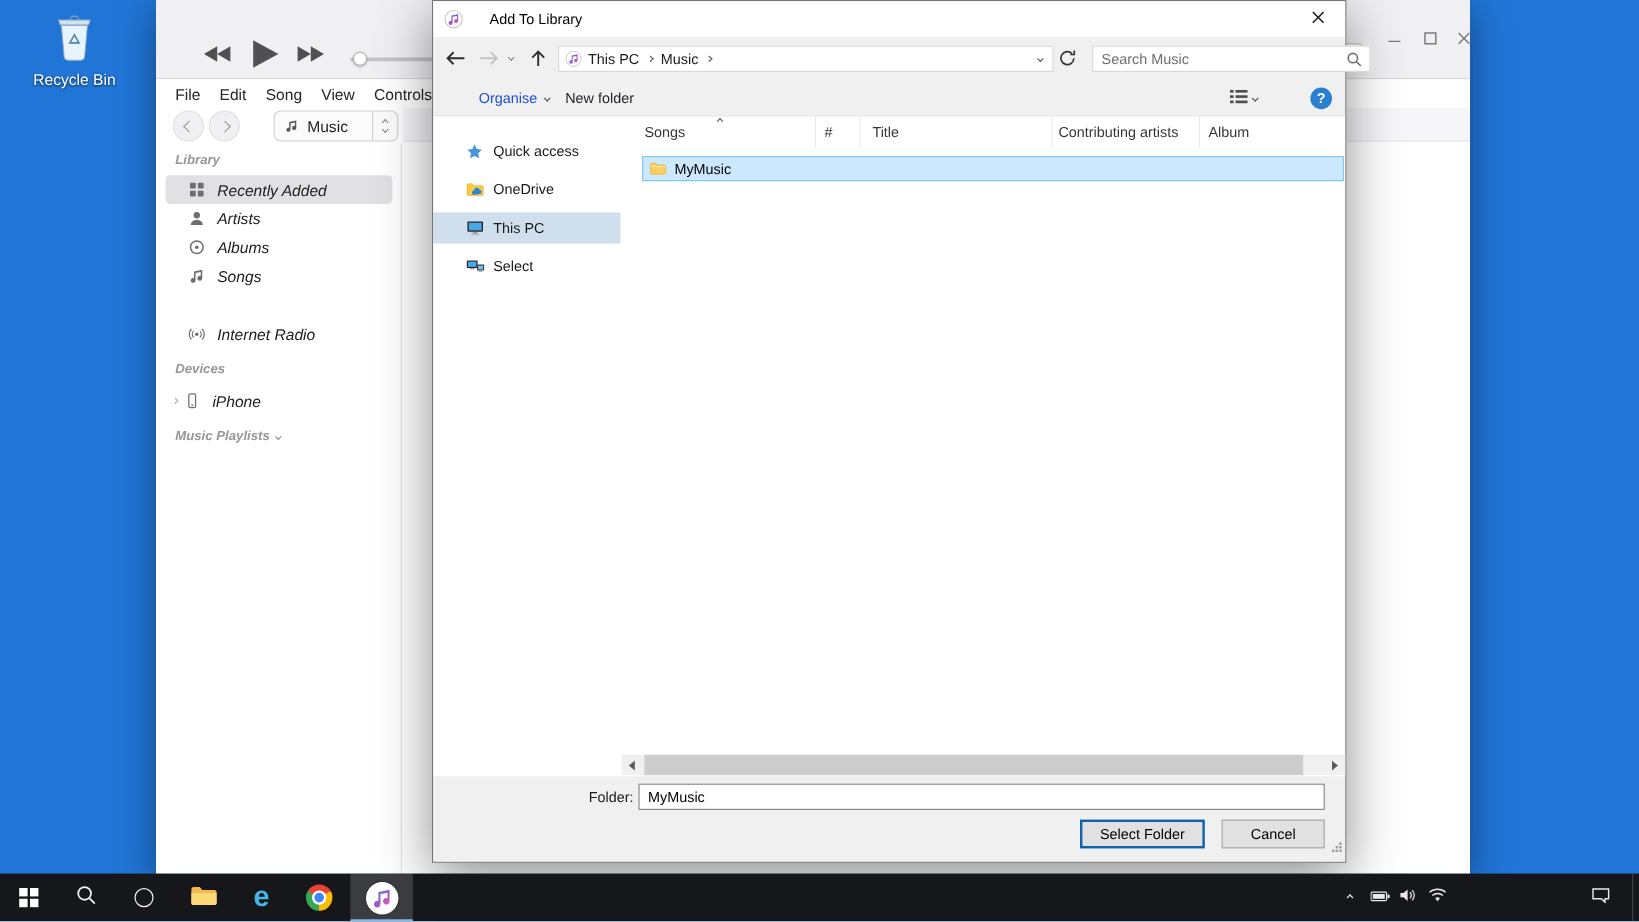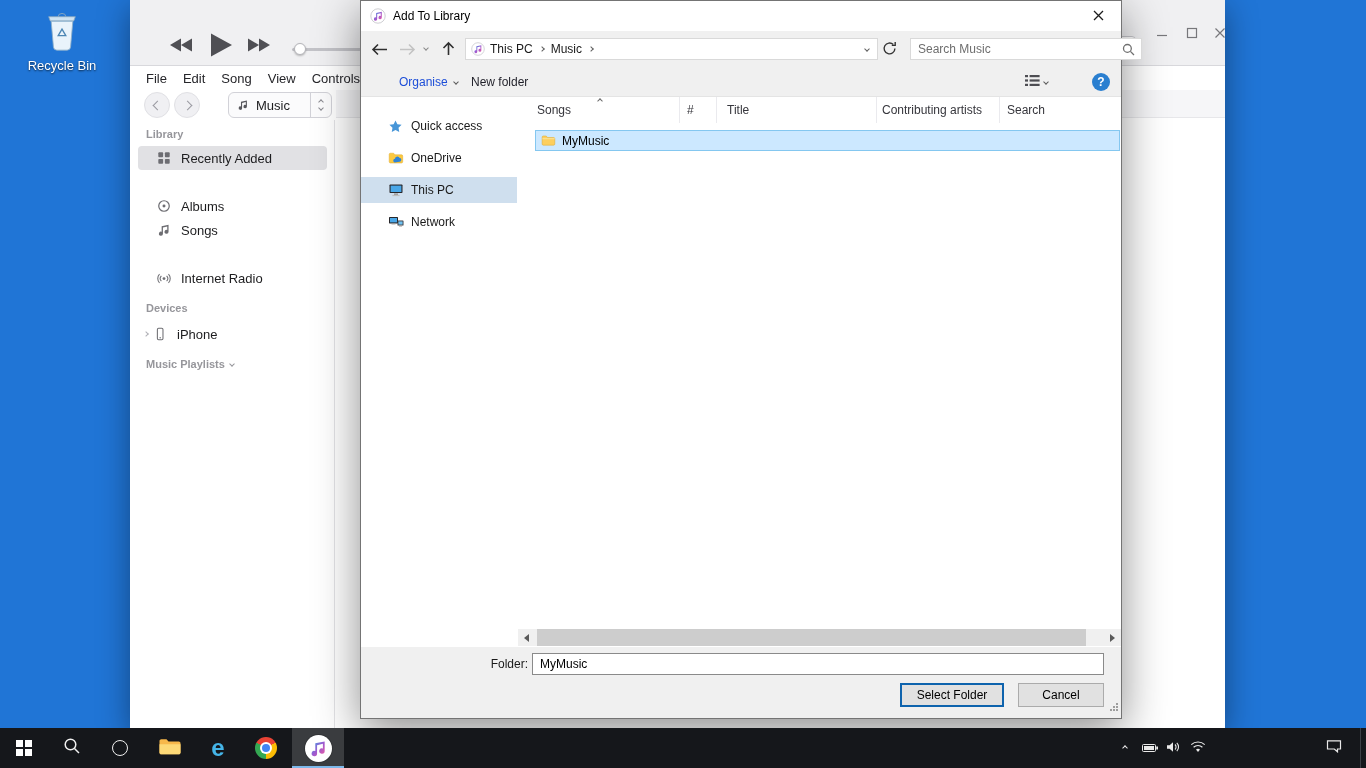--- a/index.html
+++ b/index.html
@@ -36,35 +36,35 @@
   .it-menubar span { padding:0 8px; }
 
   .it-navrow { position:absolute; top:90px; left:0; right:0; height:30px; background:#fff; }
   .nav-circle { position:absolute; top:2px; width:26px; height:26px; border-radius:50%; background:#f0f0f3; border:1px solid #e0e0e4; color:#9a9aa1; display:flex; align-items:center; justify-content:center; }
   .nav-circle .chv { width:7px; height:7px; }
   .it-picker { position:absolute; left:98px; top:2px; width:104px; height:26px; border:1px solid #d2d2d8; border-radius:6px; background:#fbfbfc; display:flex; align-items:center; font-size:13px; color:#1d1d1f; }
   .picker-label { margin-left:7px; }
   .picker-chevs { margin-left:auto; width:21px; height:100%; border-left:1px solid #d2d2d8; display:flex; flex-direction:column; align-items:center; justify-content:center; gap:2px; color:#8a8a90; }
   .it-device { position:absolute; left:212px; top:2px; width:26px; height:26px; border:1px solid #d2d2d8; border-radius:6px; background:#fbfbfc; display:flex; align-items:center; justify-content:center; }
 
-  .it-sidebar { position:absolute; top:120px; left:0; bottom:0; width:205px; background:#fff; border-right:1px solid #e3e3e6; }
+  .it-sidebar { position:absolute; top:120px; left:0; bottom:0; width:205px; background:#fff; border-right:1px solid #e3e3e6;font-style:italic; }
   .sec { position:absolute; left:16px; font-size:11px; font-weight:bold; color:#96969b; display:flex; align-items:center; gap:5px; }
   .it-item { position:absolute; left:8px; width:189px; height:24px; display:flex; align-items:center; border-radius:4px; font-size:13px; color:#1d1d1f; }
   .it-item.sel { background:#e1e1e4; }
   .it-item .ic { width:16px; height:16px; margin-left:18px; margin-right:9px; display:flex; align-items:center; justify-content:center; }
   .it-item .exp { margin-left:6px; color:#b0b0b6; }
   .it-item.device .ic { margin-left:4px; }
   .it-content { position:absolute; top:90px; left:206px; right:0; bottom:0; background:#fff; }
   .it-band { position:absolute; top:0; left:0; right:0; height:28px; background:#f6f6f8; border-bottom:1px solid #e7e7ea; }
 
   
   .dlg { position:absolute; left:360px; top:0; width:762px; height:719px; background:#f0f0f0; border:1px solid #747474; box-shadow:0 12px 42px rgba(0,0,0,.45); z-index:10; }
   .dlg-title { position:absolute; top:0; left:0; right:0; height:30px; background:#fff; display:flex; align-items:center; }
   .dlg-title-icon { margin-left:9px; display:flex; }
-  .dlg-title-text { margin-left:7px; font-size:12px; color:#000; }
+  .dlg-title-text { margin-left:22px; font-size:12px; color:#000; }
   .dlg-close { position:absolute; right:0; top:0; width:46px; height:30px; display:flex; align-items:center; justify-content:center; }
 
   .dlg-nav { position:absolute; top:30px; left:0; right:0; height:36px; background:#f0f0f0; }
   .nv { position:absolute; display:flex; align-items:center; justify-content:center; }
   .nv-back { left:10px; top:11px; } .nv-fwd { left:38px; top:11px; }
   .nv-hist { left:63px; top:15px; color:#8a8a8a; }
   .nv-up { left:81px; top:10px; }
   .dlg-address { position:absolute; left:104px; top:7px; width:413px; height:22px; background:#fff; border:1px solid #d9d9d9; display:flex; align-items:center; font-size:12px; color:#1a1a1a; }
   .addr-icon { margin-left:5px; display:flex; }
   .addr-seg { padding:0 5px; display:flex; align-items:center; height:100%; }
@@ -244,20 +244,29 @@
               <g fill="#6d6d72">
                 <rect x="1.5" y="1.5" width="5.5" height="5.5" rx="1"></rect>
                 <rect x="9" y="1.5" width="5.5" height="5.5" rx="1"></rect>
                 <rect x="1.5" y="9" width="5.5" height="5.5" rx="1"></rect>
                 <rect x="9" y="9" width="5.5" height="5.5" rx="1"></rect>
               </g>
             </svg>
           </span>
         <span>Recently Added</span>
       </div>
+      <div class="it-item" style="top:50px">
+        <span class="ic">
+            <svg viewBox="0 0 16 16" width="14" height="14">
+              <circle cx="8" cy="5" r="3" fill="#6d6d72"></circle>
+              <path d="M2.2 14.2 a5.8 5 0 0 1 11.6 0 Z" fill="#6d6d72"></path>
+            </svg>
+          </span>
+        <span>Artists</span>
+      </div>
       <div class="it-item" style="top:74px">
         <span class="ic">
             <svg viewBox="0 0 16 16" width="14" height="14">
               <circle cx="8" cy="8" r="6" fill="none" stroke="#6d6d72" stroke-width="1.4"></circle>
               <circle cx="8" cy="8" r="1.7" fill="#6d6d72"></circle>
             </svg>
           </span>
         <span>Albums</span>
       </div>
       <div class="it-item" style="top:98px">
@@ -431,31 +440,31 @@
         <span class="ic">
             <svg viewBox="0 0 16 16" width="16" height="16">
               <rect x="1" y="3" width="9" height="6.4" rx="0.6" fill="#26262a"></rect>
               <rect x="2" y="4" width="7" height="4.4" fill="#49a7e8"></rect>
               <rect x="9.5" y="6.5" width="6" height="5" rx="0.6" fill="#3a3a40"></rect>
               <rect x="10.4" y="7.4" width="4.2" height="3.2" fill="#6fc1f0"></rect>
               <rect x="3.5" y="9.4" width="4" height="1" fill="#9a9a9a"></rect>
               <rect x="11" y="11.5" width="3" height="1" fill="#9a9a9a"></rect>
             </svg>
           </span>
-        <span>Network</span>
+        <span>Select</span>
       </div>
 
       <div class="dlg-list">
         <i class="chv up xs sort-chv"></i>
         <div class="lh">
           <div class="lh-cell lh-name">Songs</div>
           <div class="lh-cell lh-num">#</div>
           <div class="lh-cell lh-title">Title</div>
           <div class="lh-cell lh-ca">Contributing artists</div>
-          <div class="lh-cell lh-album">Search</div>
+          <div class="lh-cell lh-album">Album</div>
         </div>
         <div class="file-row">
           <span class="ic">
               <svg viewBox="0 0 16 16" width="15" height="15">
                 <path d="M1.2 4.4 c0-.7.5-1.2 1.2-1.2 h3.2 l1.3 1.6 h6.6 c.7 0 1.2.5 1.2 1.2 v5.8 c0 .7-.5 1.2-1.2 1.2 H2.4 c-.7 0-1.2-.5-1.2-1.2 Z" fill="#fdcf5e" stroke="#dfab38" stroke-width="0.6"></path>
                 <path d="M1.4 6.1 h13.2" stroke="#f9e7a8" stroke-width="0.9"></path>
               </svg>
             </span>
           <span class="nm">MyMusic</span>
         </div>

